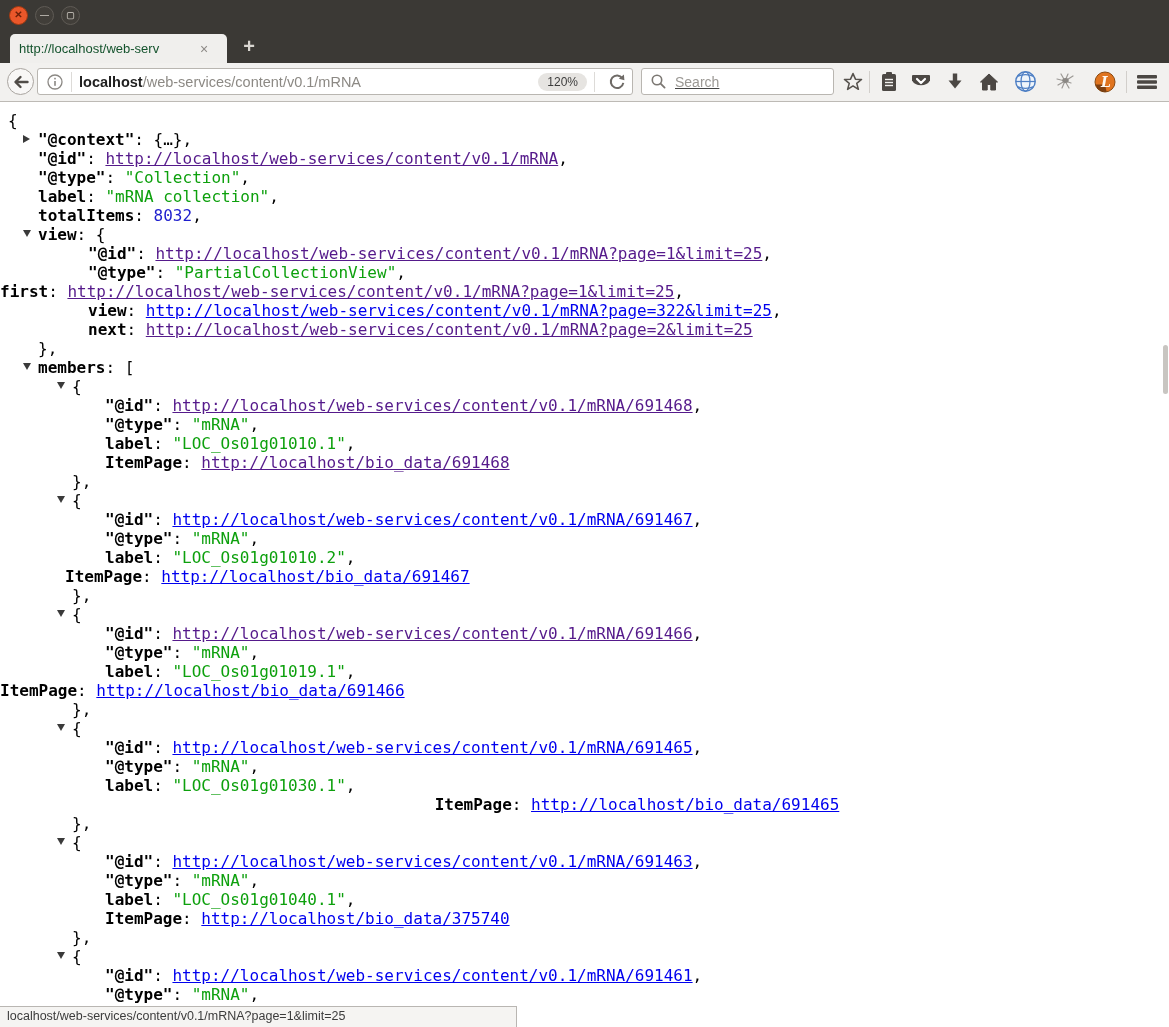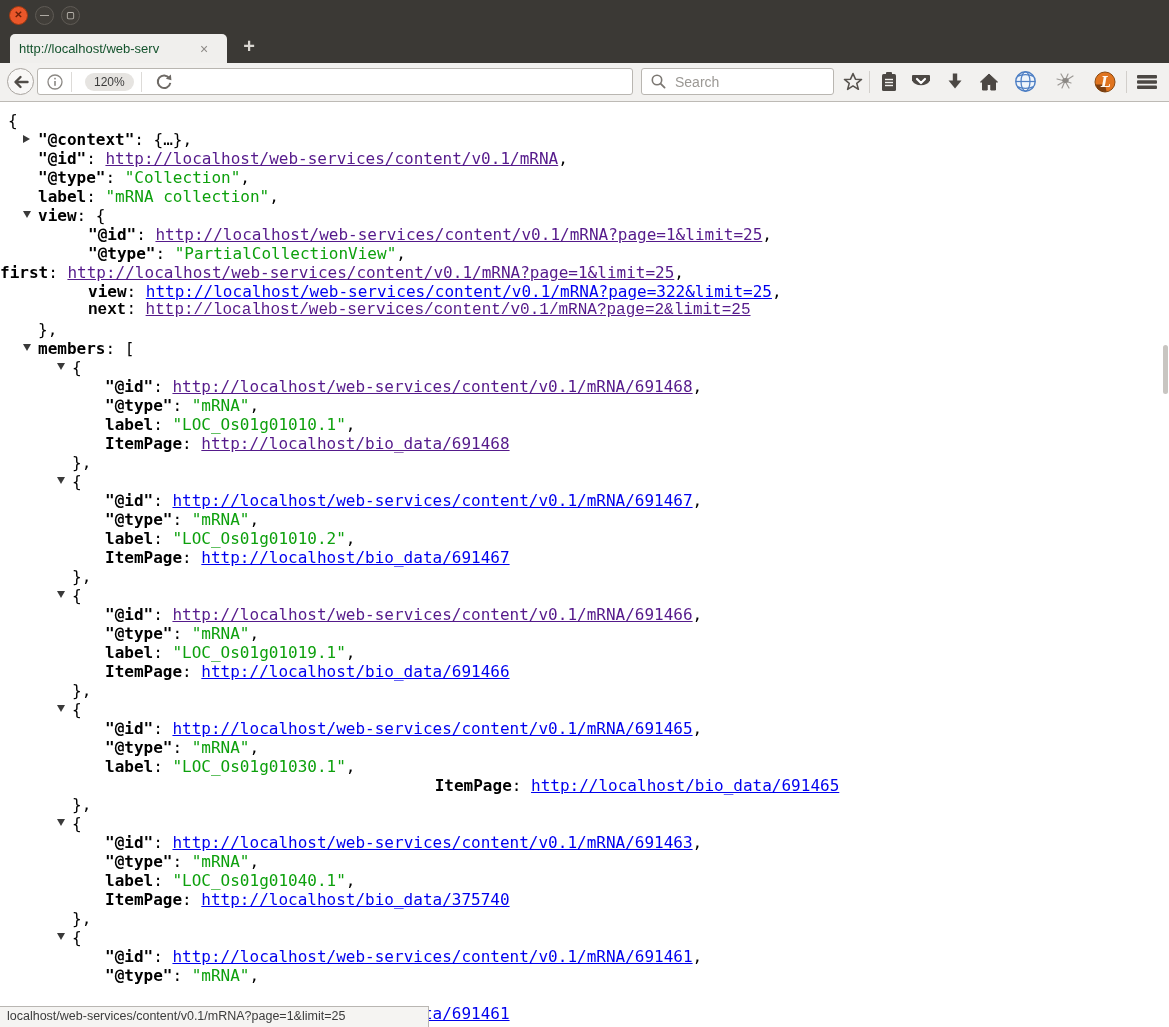--- a/index.html
+++ b/index.html
@@ -40,21 +40,21 @@
   .url-text{font-size:14.5px;white-space:nowrap;overflow:hidden;flex:1;}
   .url-host{color:#1F1F1F;font-weight:bold;}
   .url-path{color:#8C8984;}
   .zoom-pill{background:#E6E4E1;border-radius:9px;font-size:12px;color:#3C3C3C;
              padding:2px 9px;margin-left:6px;white-space:nowrap;}
   .reloadbtn{margin:0 6px;display:flex;align-items:center;}
   .searchbar{position:absolute;left:641px;top:5px;width:193px;height:27px;background:#fff;
              border:1px solid #B9B6B1;border-radius:3px;box-sizing:border-box;
              display:flex;align-items:center;}
   .searchbar input{border:none;outline:none;background:transparent;font-size:14px;
-                   color:#444;width:150px;font-family:"Liberation Sans",sans-serif;}
+                   color:#444;width:150px;font-family:"Liberation Sans",sans-serif;text-decoration:underline;}
   .searchbar input::placeholder{color:#9B9894;}
   .tb-icon{position:absolute;top:5px;width:26px;height:27px;display:flex;
            align-items:center;justify-content:center;}
   .tb-sep{position:absolute;top:8px;width:1px;height:22px;background:#D2CFCB;}
 
   
   .content{position:absolute;top:102px;left:0;right:0;bottom:0;background:#fff;
            font-family:"DejaVu Sans Mono",monospace;font-size:16px;line-height:19px;
            color:#000;padding-top:9px;overflow:hidden;}
   .jline{position:relative;height:19px;white-space:pre;}
@@ -65,21 +65,21 @@
   a.lnk{text-decoration:underline;cursor:pointer;}
   a.lnk.vis{color:#551A8B;}
   a.lnk.unv{color:#0000EE;margin-top:48px;}
   .tri{position:absolute;top:5px;width:0;height:0;}
   .tri.open{border-left:4.5px solid transparent;border-right:4.5px solid transparent;
             border-top:7px solid #3A3A3A;}
   .tri.closed{border-top:4.5px solid transparent;border-bottom:4.5px solid transparent;
               border-left:7px solid #3A3A3A;}
 
   
-  .statusbar{position:absolute;left:0;bottom:0;width:429px;height:21px;background:#F5F4F2;
+  .statusbar{position:absolute;left:0;bottom:0;width:517px;height:21px;background:#F5F4F2;
              border-top:1px solid #B9B6B2;border-right:1px solid #B9B6B2;box-sizing:border-box;
              font-size:12.5px;color:#3C3C3C;line-height:19px;padding-left:7px;z-index:6;
              font-family:"Liberation Sans",sans-serif;white-space:nowrap;overflow:hidden;}
 
   .scrollthumb{position:absolute;right:1px;top:345px;width:5px;height:49px;background:#C8C5C1;
                border-radius:3px;z-index:5;}
 </style>
 </head>
 <body>
 
@@ -111,20 +111,21 @@
 
     <div class="urlbar">
       <span class="url-info">
         <svg width="18" height="18" viewBox="0 0 18 18">
           <circle cx="9" cy="9" r="7" fill="none" stroke="#8B8884" stroke-width="1.3"></circle>
           <rect x="8.2" y="8" width="1.6" height="4.8" fill="#8B8884"></rect>
           <rect x="8.2" y="4.8" width="1.6" height="1.6" fill="#8B8884"></rect>
         </svg>
       </span>
       <span class="vsep"></span>
+      <span class="url-text"><span class="url-host">localhost</span><span class="url-path">/web-services/content/v0.1/mRNA</span></span>
       <span class="zoom-pill">120%</span>
       <span class="vsep"></span>
       <span class="reloadbtn">
         <svg width="18" height="18" viewBox="0 0 18 18">
           <path d="M14.3,5.2 A6.3,6.3 0 1 0 15.3,9.8" fill="none" stroke="#6E6A66" stroke-width="2"></path>
           <polygon points="15.9,1.6 16.4,7.3 10.9,5.7" fill="#6E6A66"></polygon>
         </svg>
       </span>
     </div>
 
@@ -210,45 +211,46 @@
       </svg>
     </div>
   </div>
 
   <div class="content" id="json-content">
       <div class="jline" style="padding-left: 8px;"><span class="sg-p">{</span></div>
       <div class="jline" style="padding-left: 38px;"><span class="tri closed" style="left: 23px;"></span><span class="sg-k">"@context"</span><span class="sg-p">: </span><span class="sg-p">{…}</span><span class="sg-p">,</span></div>
       <div class="jline" style="padding-left: 38px;"><span class="sg-k">"@id"</span><span class="sg-p">: </span><a class="lnk vis" href="#">http://localhost/web-services/content/v0.1/mRNA</a><span class="sg-p">,</span></div>
       <div class="jline" style="padding-left: 38px;"><span class="sg-k">"@type"</span><span class="sg-p">: </span><span class="sg-s">"Collection"</span><span class="sg-p">,</span></div>
       <div class="jline" style="padding-left: 38px;"><span class="sg-k">label</span><span class="sg-p">: </span><span class="sg-s">"mRNA collection"</span><span class="sg-p">,</span></div>
+      <div class="jline" style="padding-left: 38px;"><span class="sg-k">totalItems</span><span class="sg-p">: </span><span class="sg-n">8032</span><span class="sg-p">,</span></div>
       <div class="jline" style="padding-left: 38px;"><span class="tri open" style="left: 23px;"></span><span class="sg-k">view</span><span class="sg-p">: {</span></div>
       <div class="jline" style="padding-left: 88px;"><span class="sg-k">"@id"</span><span class="sg-p">: </span><a class="lnk vis" href="#">http://localhost/web-services/content/v0.1/mRNA?page=1&amp;limit=25</a><span class="sg-p">,</span></div>
       <div class="jline" style="padding-left: 88px;"><span class="sg-k">"@type"</span><span class="sg-p">: </span><span class="sg-s">"PartialCollectionView"</span><span class="sg-p">,</span></div>
       <div class="jline" style=""><span class="sg-k">first</span><span class="sg-p">: </span><a class="lnk vis" href="#">http://localhost/web-services/content/v0.1/mRNA?page=1&amp;limit=25</a><span class="sg-p">,</span></div>
       <div class="jline" style="padding-left: 88px;"><span class="sg-k">view</span><span class="sg-p">: </span><a class="lnk unv" href="#">http://localhost/web-services/content/v0.1/mRNA?page=322&amp;limit=25</a><span class="sg-p">,</span></div>
-      <div class="jline" style="padding-left: 88px; font-family: Liberation Mono, monospace;"><span class="sg-k">next</span><span class="sg-p">: </span><a class="lnk vis" href="#">http://localhost/web-services/content/v0.1/mRNA?page=2&amp;limit=25</a></div>
+      <div class="jline" style="padding-left: 88px;"><span class="sg-k">next</span><span class="sg-p">: </span><a class="lnk vis" href="#">http://localhost/web-services/content/v0.1/mRNA?page=2&amp;limit=25</a></div>
       <div class="jline" style="padding-left: 38px;"><span class="sg-p">},</span></div>
       <div class="jline" style="padding-left: 38px;"><span class="tri open" style="left: 23px;"></span><span class="sg-k">members</span><span class="sg-p">: [</span></div>
       <div class="jline" style="padding-left: 72px;"><span class="tri open" style="left: 57px;"></span><span class="sg-p">{</span></div>
       <div class="jline" style="padding-left: 105px;"><span class="sg-k">"@id"</span><span class="sg-p">: </span><a class="lnk vis" href="#">http://localhost/web-services/content/v0.1/mRNA/691468</a><span class="sg-p">,</span></div>
       <div class="jline" style="padding-left: 105px;"><span class="sg-k">"@type"</span><span class="sg-p">: </span><span class="sg-s">"mRNA"</span><span class="sg-p">,</span></div>
       <div class="jline" style="padding-left: 105px;"><span class="sg-k">label</span><span class="sg-p">: </span><span class="sg-s">"LOC_Os01g01010.1"</span><span class="sg-p">,</span></div>
       <div class="jline" style="padding-left: 105px;"><span class="sg-k">ItemPage</span><span class="sg-p">: </span><a class="lnk vis" href="#">http://localhost/bio_data/691468</a></div>
       <div class="jline" style="padding-left: 72px;"><span class="sg-p">},</span></div>
       <div class="jline" style="padding-left: 72px;"><span class="tri open" style="left: 57px;"></span><span class="sg-p">{</span></div>
       <div class="jline" style="padding-left: 105px;"><span class="sg-k">"@id"</span><span class="sg-p">: </span><a class="lnk unv" href="#">http://localhost/web-services/content/v0.1/mRNA/691467</a><span class="sg-p">,</span></div>
       <div class="jline" style="padding-left: 105px;"><span class="sg-k">"@type"</span><span class="sg-p">: </span><span class="sg-s">"mRNA"</span><span class="sg-p">,</span></div>
       <div class="jline" style="padding-left: 105px;"><span class="sg-k">label</span><span class="sg-p">: </span><span class="sg-s">"LOC_Os01g01010.2"</span><span class="sg-p">,</span></div>
-      <div class="jline" style="padding-left: 105px;"><span class="sg-k">ItemPage</span><span class="sg-p">: </span><a class="lnk unv" href="#">http://localhost/bio_data/691467</a></div>
+      <div class="jline" style="padding-left: 65px;"><span class="sg-k">ItemPage</span><span class="sg-p">: </span><a class="lnk unv" href="#">http://localhost/bio_data/691467</a></div>
       <div class="jline" style="padding-left: 72px;"><span class="sg-p">},</span></div>
       <div class="jline" style="padding-left: 72px;"><span class="tri open" style="left: 57px;"></span><span class="sg-p">{</span></div>
       <div class="jline" style="padding-left: 105px;"><span class="sg-k">"@id"</span><span class="sg-p">: </span><a class="lnk vis" href="#">http://localhost/web-services/content/v0.1/mRNA/691466</a><span class="sg-p">,</span></div>
       <div class="jline" style="padding-left: 105px;"><span class="sg-k">"@type"</span><span class="sg-p">: </span><span class="sg-s">"mRNA"</span><span class="sg-p">,</span></div>
       <div class="jline" style="padding-left: 105px;"><span class="sg-k">label</span><span class="sg-p">: </span><span class="sg-s">"LOC_Os01g01019.1"</span><span class="sg-p">,</span></div>
-      <div class="jline" style="padding-left: 105px;"><span class="sg-k">ItemPage</span><span class="sg-p">: </span><a class="lnk unv" href="#">http://localhost/bio_data/691466</a></div>
+      <div class="jline" style=""><span class="sg-k">ItemPage</span><span class="sg-p">: </span><a class="lnk unv" href="#">http://localhost/bio_data/691466</a></div>
       <div class="jline" style="padding-left: 72px;"><span class="sg-p">},</span></div>
       <div class="jline" style="padding-left: 72px;"><span class="tri open" style="left: 57px;"></span><span class="sg-p">{</span></div>
       <div class="jline" style="padding-left: 105px;"><span class="sg-k">"@id"</span><span class="sg-p">: </span><a class="lnk unv" href="#">http://localhost/web-services/content/v0.1/mRNA/691465</a><span class="sg-p">,</span></div>
       <div class="jline" style="padding-left: 105px;"><span class="sg-k">"@type"</span><span class="sg-p">: </span><span class="sg-s">"mRNA"</span><span class="sg-p">,</span></div>
       <div class="jline" style="padding-left: 105px;"><span class="sg-k">label</span><span class="sg-p">: </span><span class="sg-s">"LOC_Os01g01030.1"</span><span class="sg-p">,</span></div>
       <div class="jline" style="padding-left: 105px; text-align: center;"><span class="sg-k">ItemPage</span><span class="sg-p">: </span><a class="lnk unv" href="#">http://localhost/bio_data/691465</a></div>
       <div class="jline" style="padding-left: 72px;"><span class="sg-p">},</span></div>
       <div class="jline" style="padding-left: 72px;"><span class="tri open" style="left: 57px;"></span><span class="sg-p">{</span></div>
       <div class="jline" style="padding-left: 105px;"><span class="sg-k">"@id"</span><span class="sg-p">: </span><a class="lnk unv" href="#">http://localhost/web-services/content/v0.1/mRNA/691463</a><span class="sg-p">,</span></div>
       <div class="jline" style="padding-left: 105px;"><span class="sg-k">"@type"</span><span class="sg-p">: </span><span class="sg-s">"mRNA"</span><span class="sg-p">,</span></div>

